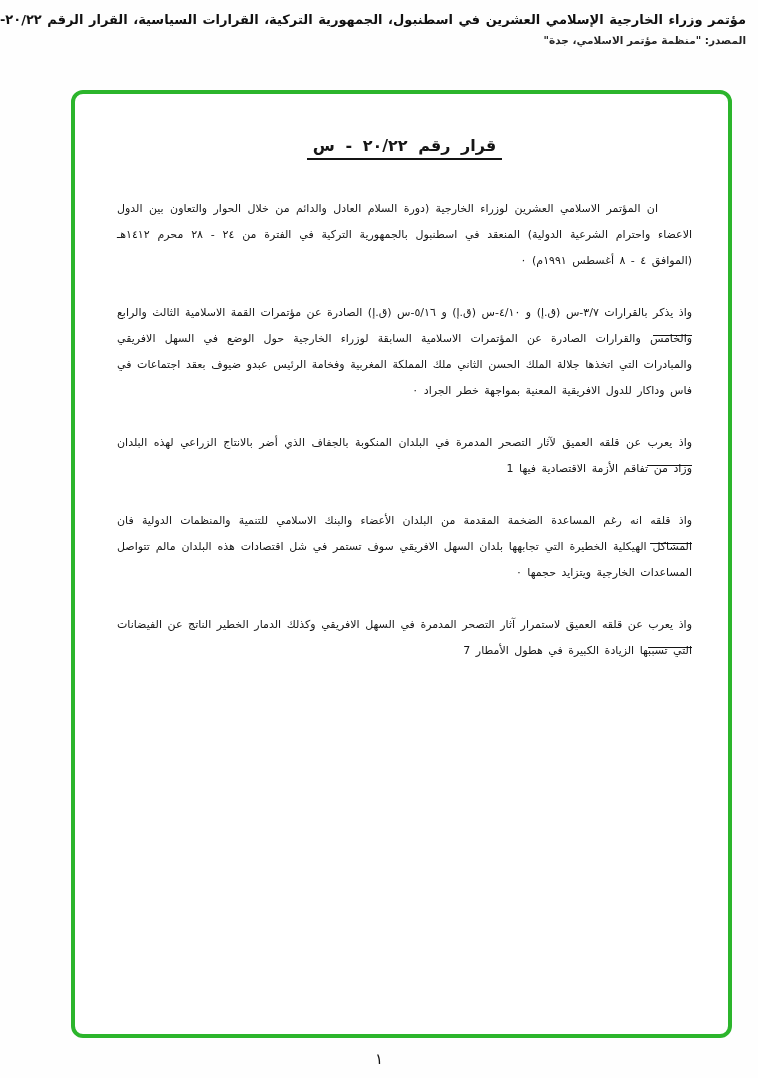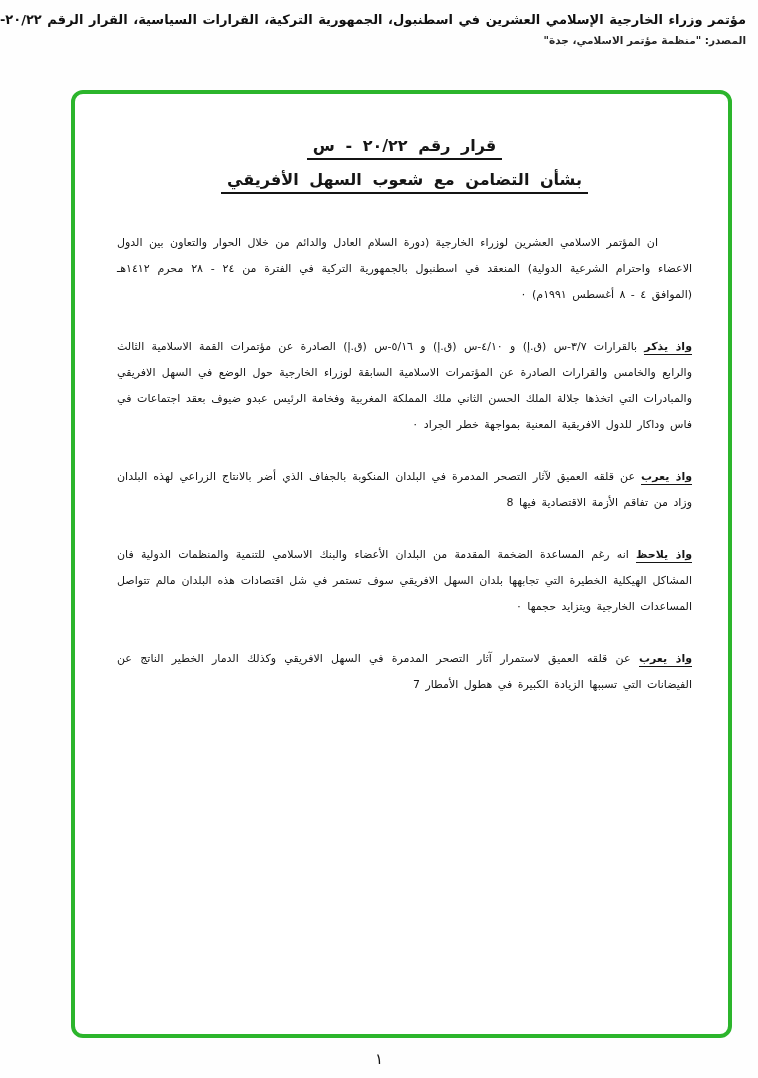--- a/index.html
+++ b/index.html
@@ -81,23 +81,23 @@
     margin: 0 0 26px 0;
     font-size: 11px;
     line-height: 26px;
     word-spacing: 2px;
     text-align: justify;
   }
   .para.first {
     text-indent: 34px;
   }
   .lead {
-    font-weight: bold;
+    font-weight: normal;
     border-bottom: 1.5px solid #141414;
-    padding-bottom: 1px;
+    padding-bottom: 16px;
   }
   .lead:empty { display: none; }
 
   
   .page-number {
     position: absolute;
     bottom: 10px;
     left: 0;
     right: 0;
     text-align: center;
@@ -114,41 +114,38 @@
     <div class="hdr-main">مؤتمر وزراء الخارجية الإسلامي العشرين في اسطنبول، الجمهورية التركية، القرارات السياسية، القرار الرقم ٢٠/٢٢-س</div>
     <div class="hdr-source">المصدر: "منظمة مؤتمر الاسلامي، جدة"</div>
   </div>
 
   <div class="scan-frame" style="border-color: rgb(44, 181, 44); margin-left: 43px;">
     <div class="doc">
 
       <div class="title-wrap">
         <span class="title-line">قرار رقم ٢٠/٢٢ - س</span>
       </div>
-      <div class="title-wrap">
-        <span class="title-line">بشأن التضامن مع شعوب السهل الأفريقي</span>
-      </div>
       <div class="title-gap"></div>
 
       <p class="para first">
         <span class="ptext">ان المؤتمر الاسلامي العشرين لوزراء الخارجية (دورة السلام العادل والدائم من خلال الحوار والتعاون بين الدول الاعضاء واحترام الشرعية الدولية) المنعقد في اسطنبول بالجمهورية التركية في الفترة من ٢٤ - ٢٨ محرم ١٤١٢هـ (الموافق ٤ - ٨ أغسطس ١٩٩١م) ٠</span>
       </p>
 
       <p class="para">
         <span class="lead">واذ يذكر</span>
         <span class="ptext">بالقرارات ٣/٧-س (ق.إ) و ٤/١٠-س (ق.إ) و ٥/١٦-س (ق.إ) الصادرة عن مؤتمرات القمة الاسلامية الثالث والرابع والخامس والقرارات الصادرة عن المؤتمرات الاسلامية السابقة لوزراء الخارجية حول الوضع في السهل الافريقي والمبادرات التي اتخذها جلالة الملك الحسن الثاني ملك المملكة المغربية وفخامة الرئيس عبدو ضيوف بعقد اجتماعات في فاس وداكار للدول الافريقية المعنية بمواجهة خطر الجراد ٠</span>
       </p>
 
       <p class="para">
         <span class="lead">واذ يعرب</span>
-        <span class="ptext">عن قلقه العميق لآثار التصحر المدمرة في البلدان المنكوبة بالجفاف الذي أضر بالانتاج الزراعي لهذه البلدان وزاد من تفاقم الأزمة الاقتصادية فيها 8</span>
+        <span class="ptext">عن قلقه العميق لآثار التصحر المدمرة في البلدان المنكوبة بالجفاف الذي أضر بالانتاج الزراعي لهذه البلدان وزاد من تفاقم الأزمة الاقتصادية فيها 1</span>
       </p>
 
       <p class="para">
-        <span class="lead">واذ يلاحظ</span>
+        <span class="lead">واذ قلقه</span>
         <span class="ptext">انه رغم المساعدة الضخمة المقدمة من البلدان الأعضاء والبنك الاسلامي للتنمية والمنظمات الدولية فان المشاكل الهيكلية الخطيرة التي تجابهها بلدان السهل الافريقي سوف تستمر في شل اقتصادات هذه البلدان مالم تتواصل المساعدات الخارجية ويتزايد حجمها ٠</span>
       </p>
 
       <p class="para">
         <span class="lead">واذ يعرب</span>
         <span class="ptext">عن قلقه العميق لاستمرار آثار التصحر المدمرة في السهل الافريقي وكذلك الدمار الخطير الناتج عن الفيضانات التي تسببها الزيادة الكبيرة في هطول الأمطار 7</span>
       </p>
 
     </div>
   </div>

